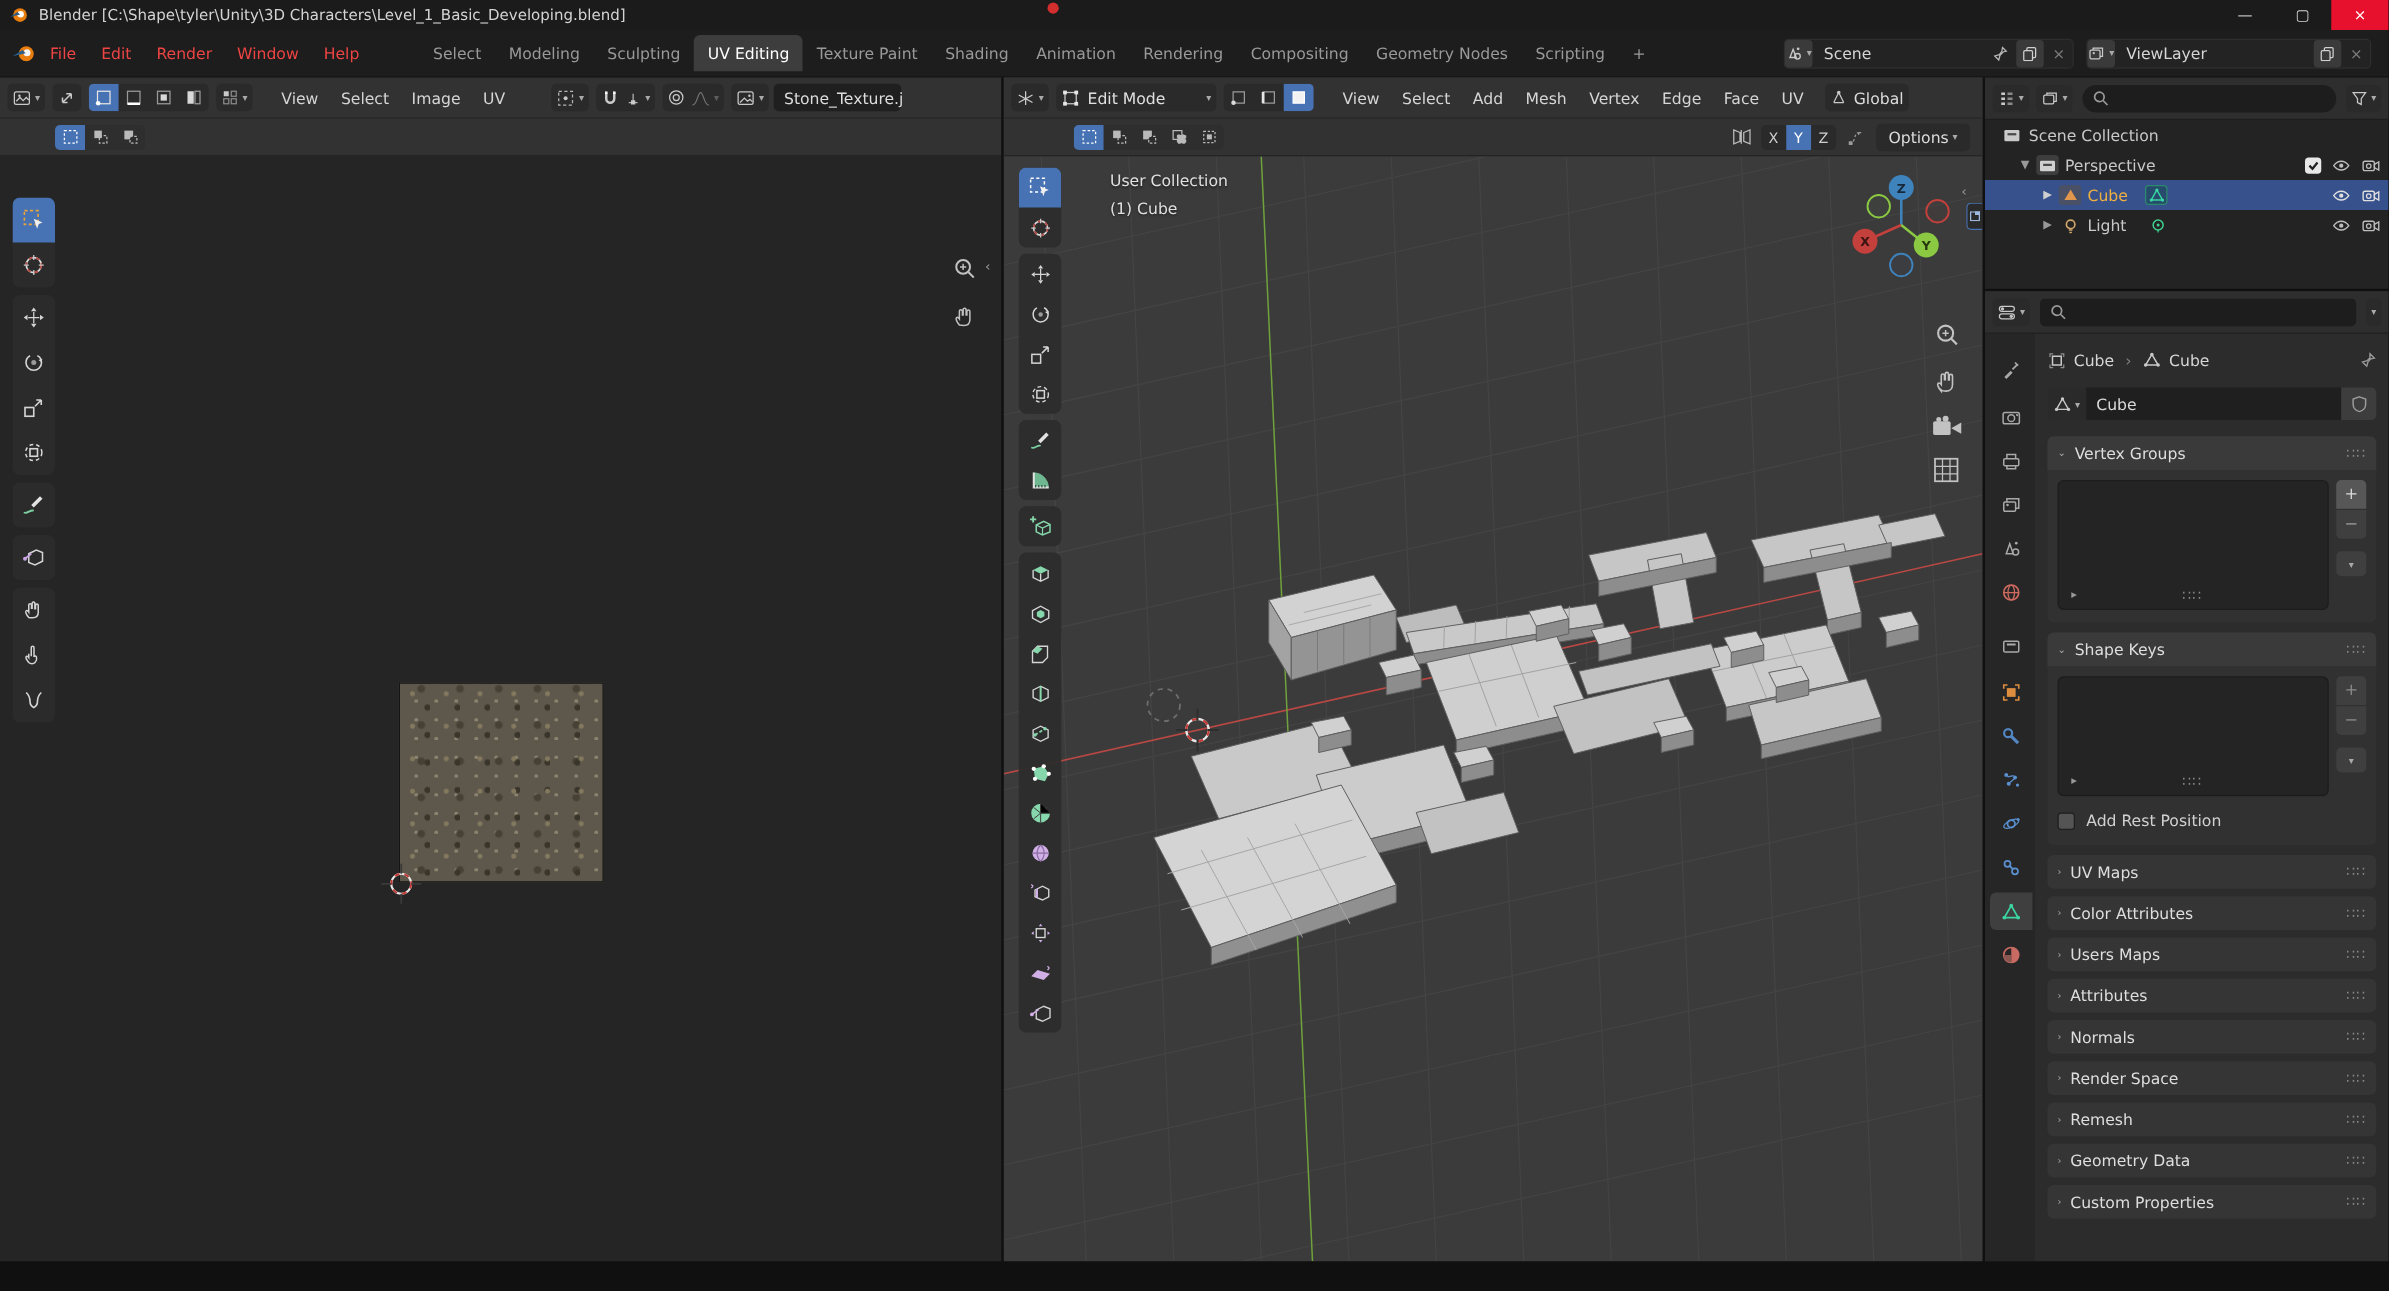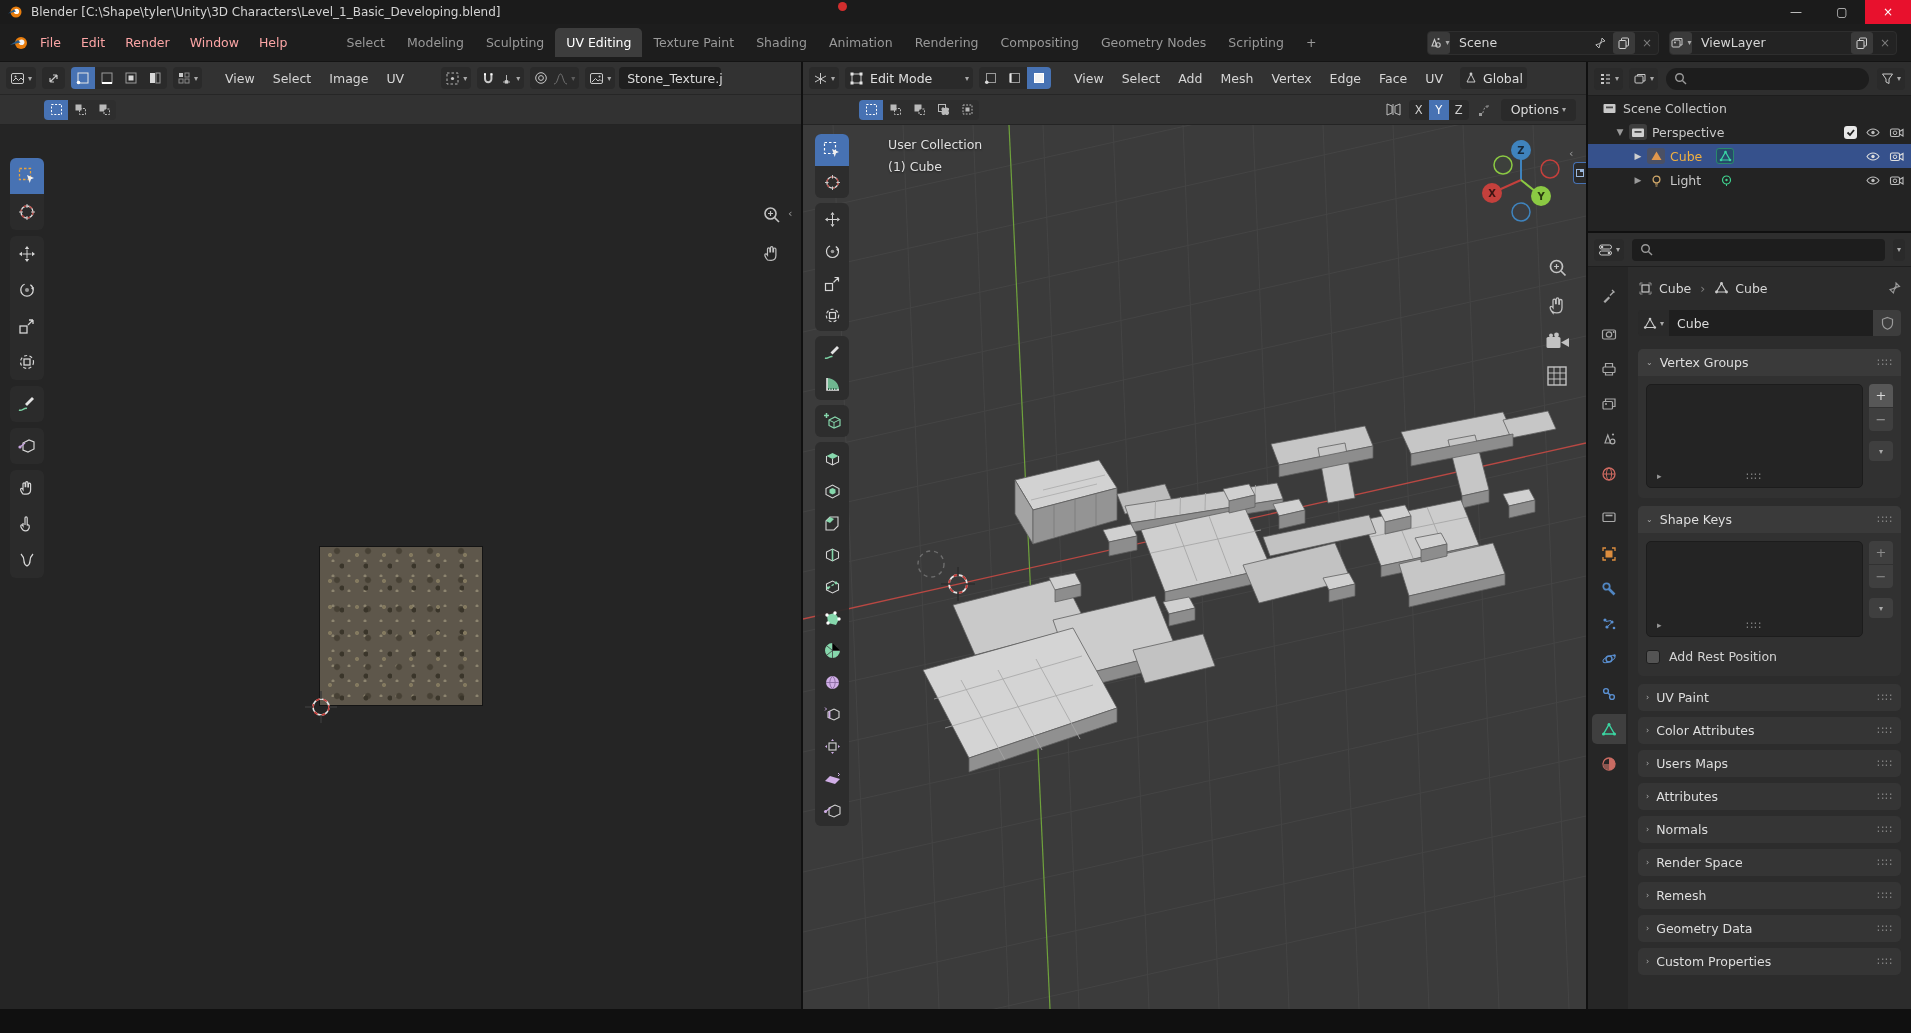--- a/index.html
+++ b/index.html
@@ -8,21 +8,21 @@
 .abs{position:absolute}
 .flex{display:flex;align-items:center}
 svg{display:block}
 
 #titlebar{left:0;top:0;width:1911px;height:24px;background:#1b1b1b;display:flex;align-items:center}
 #title-text{margin-left:8px;color:#d4d4d4;font-size:12px}
 .winbtn{width:46px;height:24px;display:flex;align-items:center;justify-content:center;color:#cfcfcf;font-size:12px}
 .winbtn.close{background:#e8112d;color:#fff}
 
 #topbar{left:0;top:24px;width:1911px;height:38px;background:#1d1d1d;display:flex;align-items:center;border-bottom:1px solid #141414}
-.menu{padding:4px 10px;color:#fca5a5;font-size:12.5px;border-radius:4px;cursor:default}
+.menu{padding:4px 10px;color:#ef4444;font-size:12.5px;border-radius:4px;cursor:default}
 .ws-tab{padding:7px 11px;color:#999;font-size:12.5px;cursor:default;white-space:nowrap}
 .ws-tab.active{background:#3d3d3d;color:#fff;border-radius:5px 5px 0 0}
 .idwidget{display:flex;align-items:center;background:#232323;border:1px solid #2e2e2e;border-radius:4px;height:24px;margin-left:10px}
 .idwidget .lbl{padding:0 8px;color:#d6d6d6;font-size:12.5px}
 .idwidget .sq{width:22px;height:22px;display:flex;align-items:center;justify-content:center;background:#3a3a3a;border-radius:3px;margin-right:1px}
 .dim{color:#7d7d7d}
 .chev{font-size:8px;color:#aaa;margin-left:3px}
 
 .region{position:absolute;overflow:hidden}
 .ehdr{position:absolute;left:0;top:0;right:0;height:33px;background:#323232;display:flex;align-items:center;border-bottom:1px solid #262626}
@@ -1093,21 +1093,21 @@
         </div>
         <div class="flex" style="padding:12px 8px 2px 8px">
           <div style="width:14px;height:14px;background:#545454;border-radius:3px;border:1px solid #1f1f1f"></div>
           <span style="margin-left:9px;color:#d2d2d2;font-size:12.5px">Add Rest Position</span>
         </div>
       </div>
 
       <div class="panel">
           <div class="panel-h">
             <span class="chev" style="margin:0 7px 0 0">›</span>
-            <span>UV Paint</span>
+            <span>UV Maps</span>
             <span class="grip">∷∷</span>
           </div>
         </div>
       <div class="panel">
           <div class="panel-h">
             <span class="chev" style="margin:0 7px 0 0">›</span>
             <span>Color Attributes</span>
             <span class="grip">∷∷</span>
           </div>
         </div>

